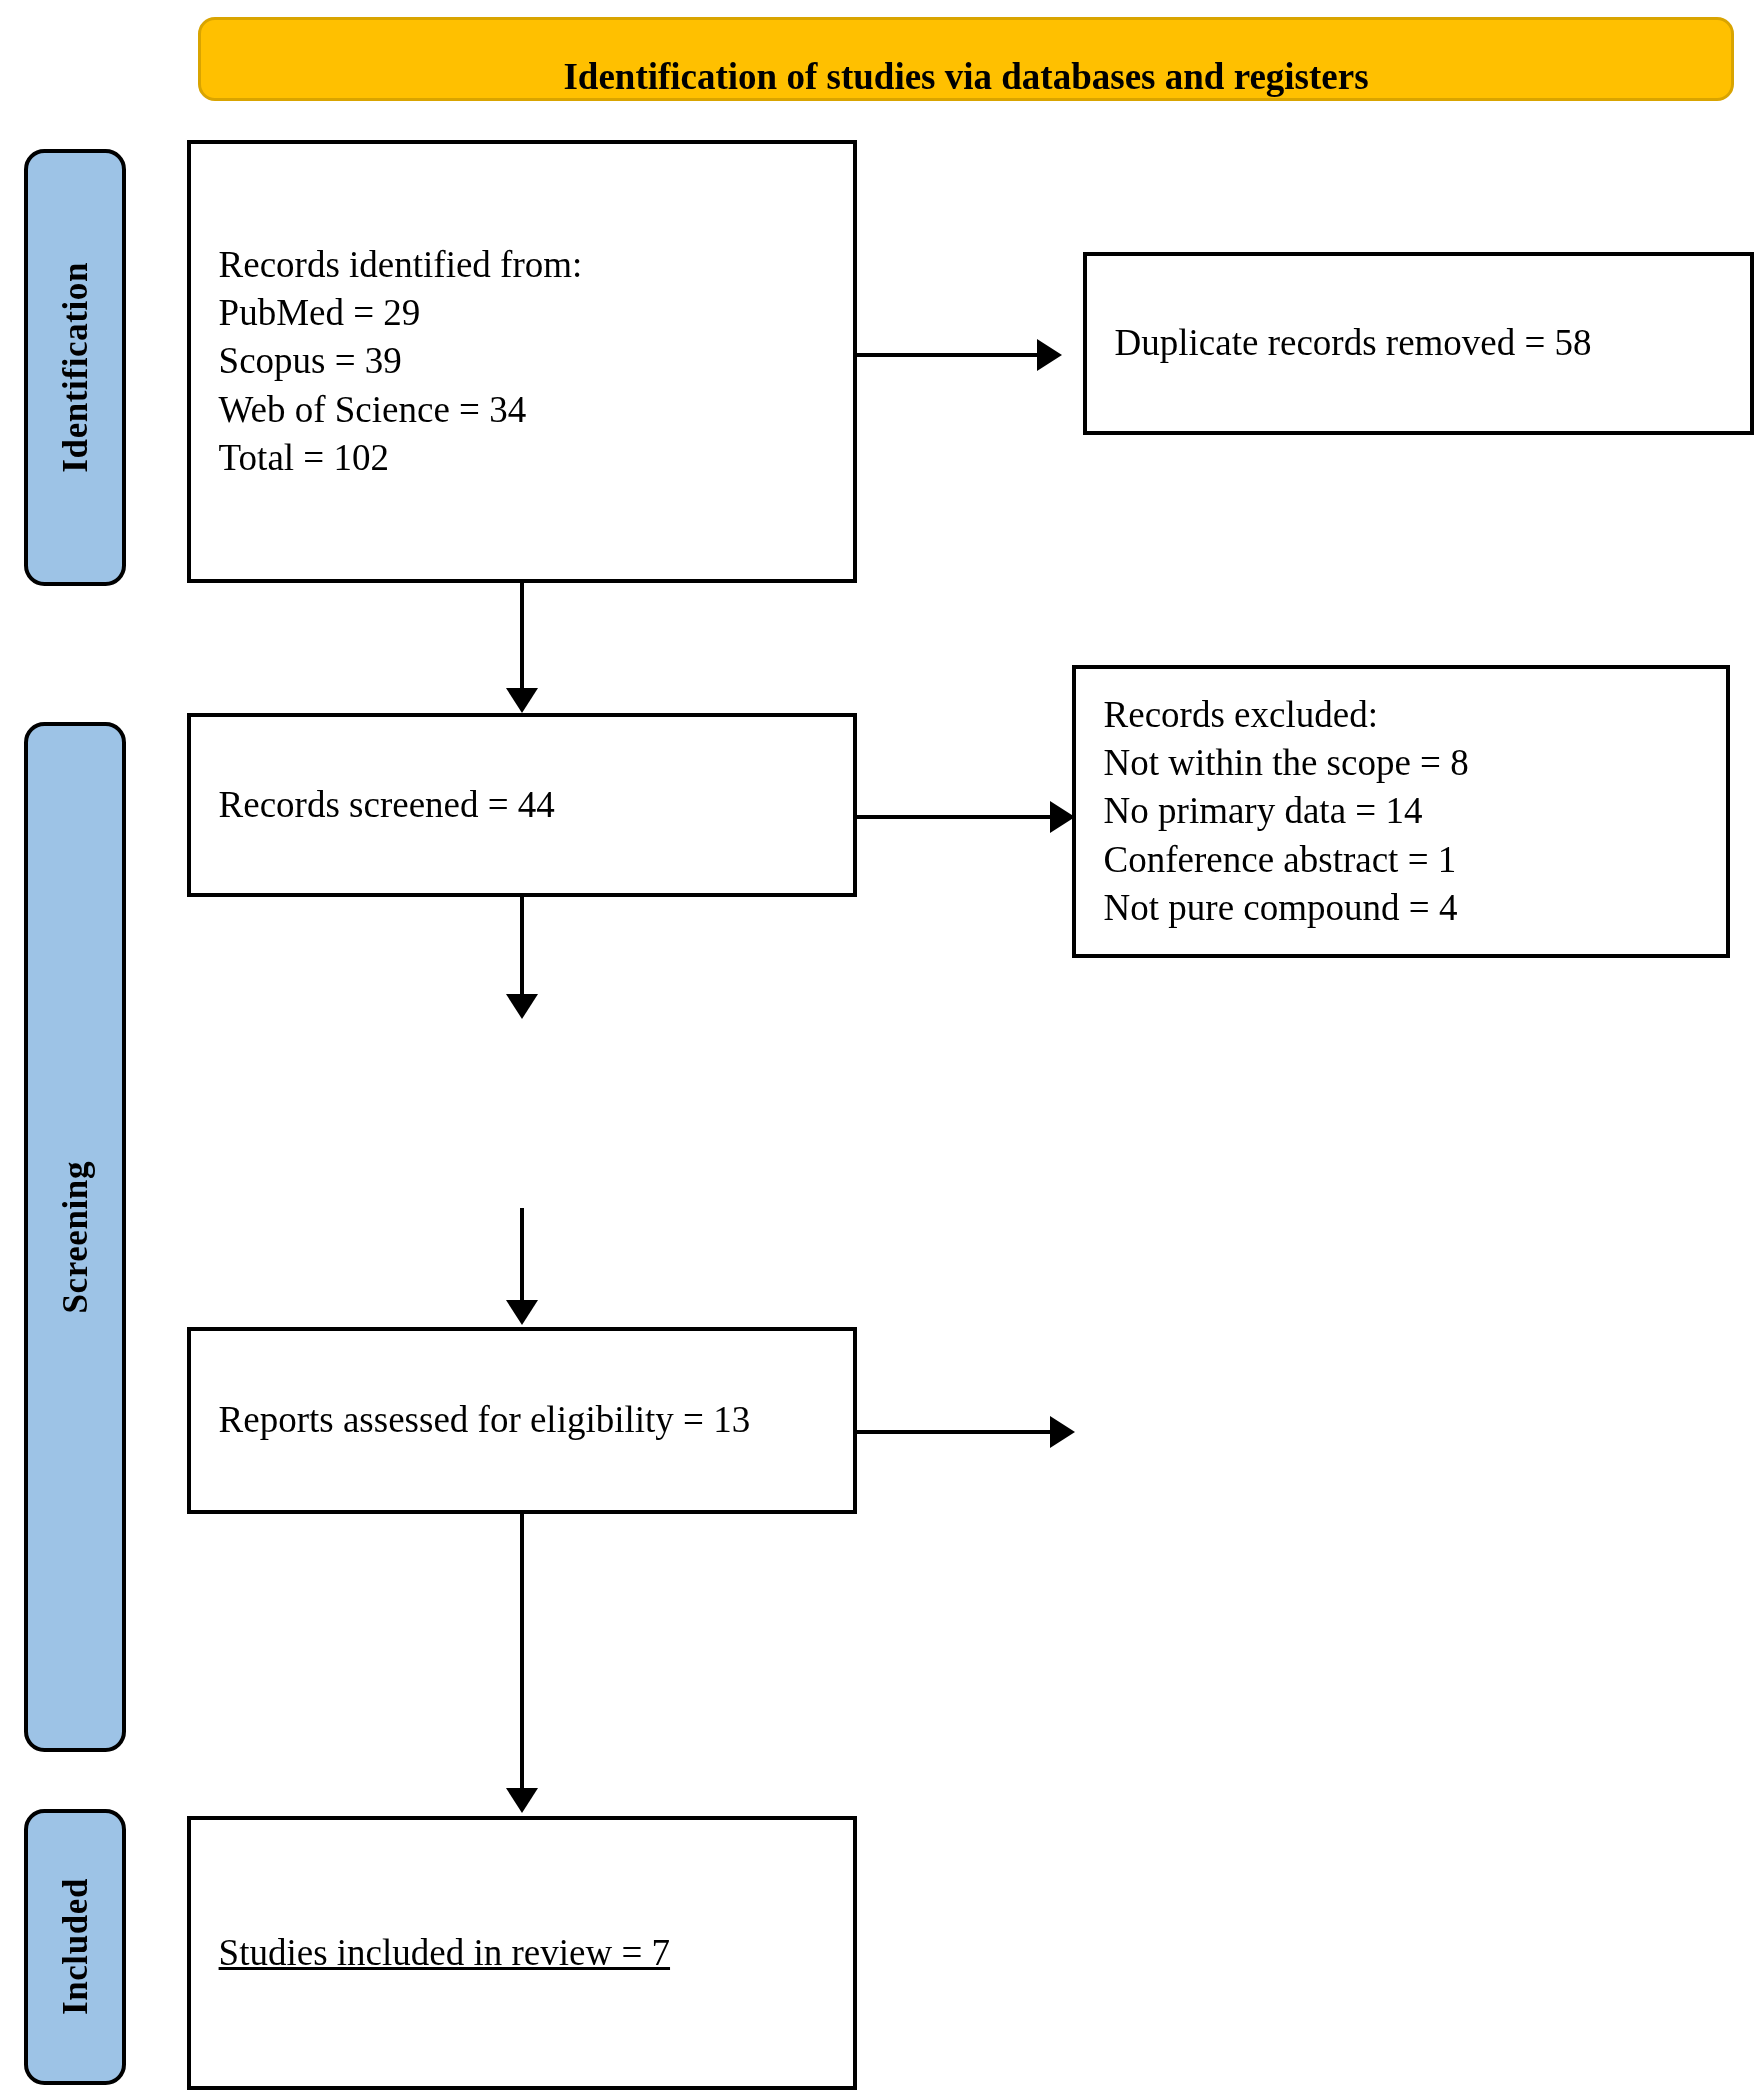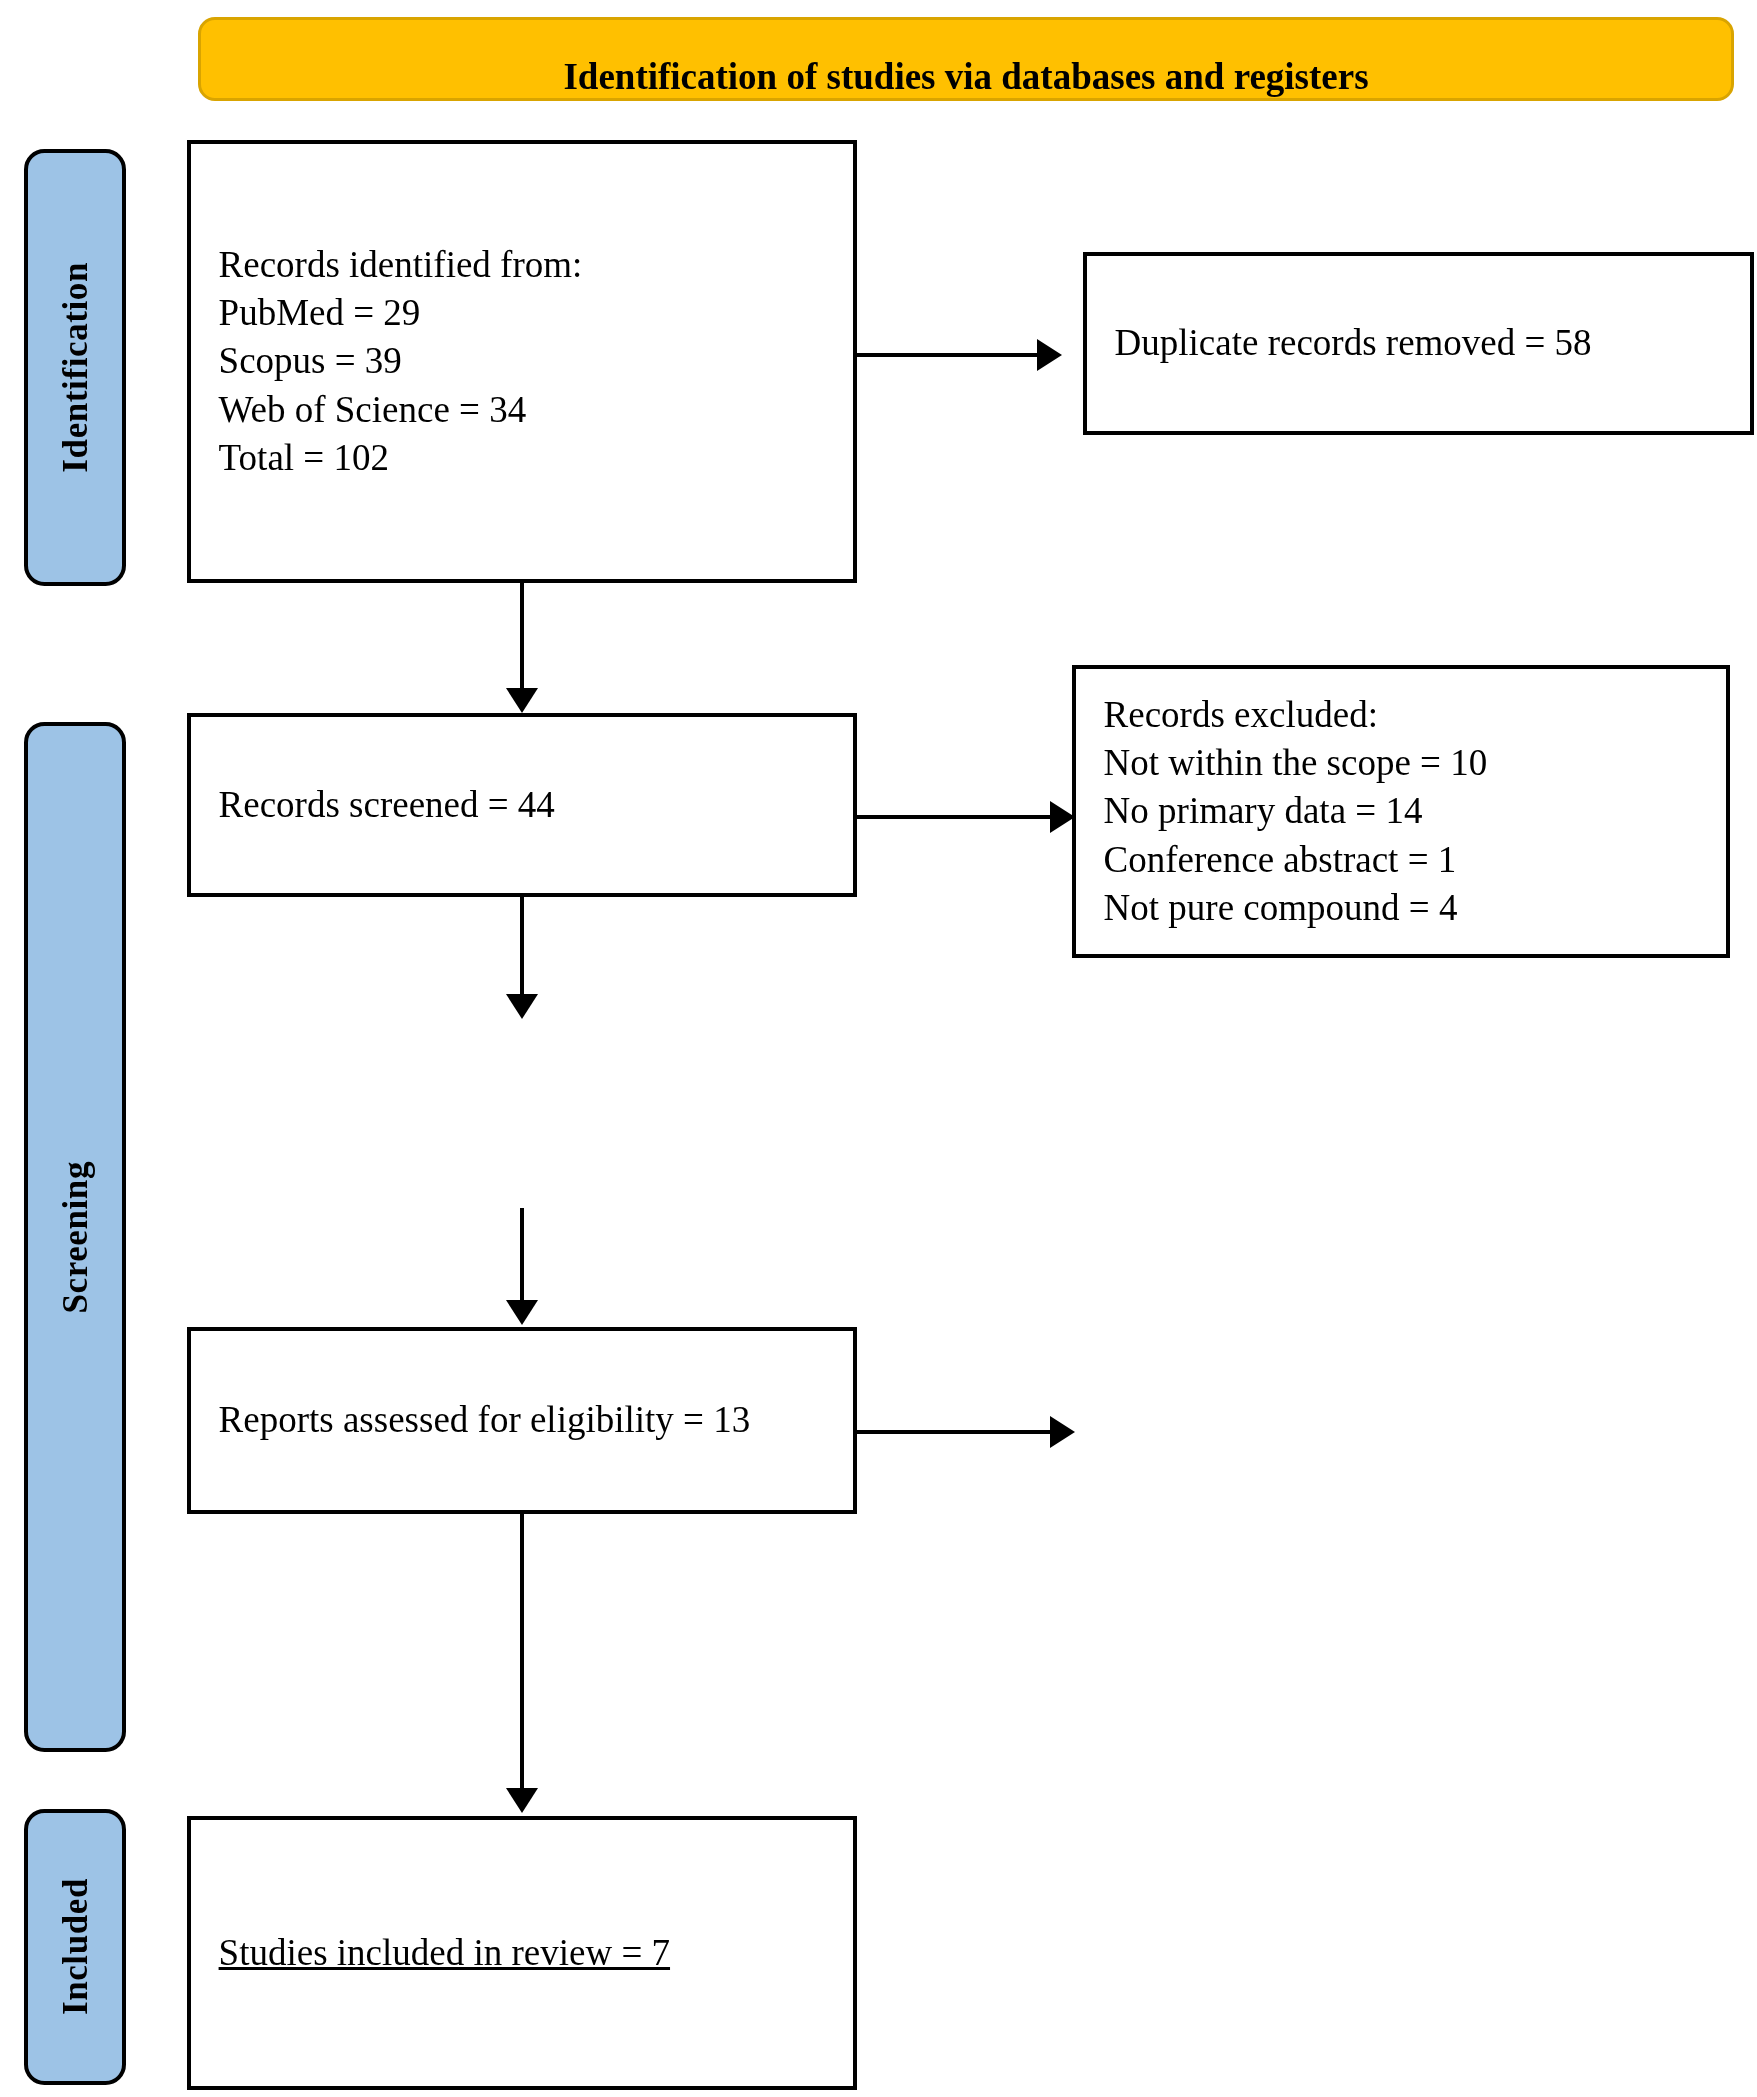--- a/index.html
+++ b/index.html
@@ -152,21 +152,21 @@
 
   <div class="flow-box" style="left:187px; top:713px; width:670px; height:184px;">
     <div class="lines">
       <div class="flow-line">Records screened = 44</div>
     </div>
   </div>
 
   <div class="flow-box" style="left:1072px; top:665px; width:658px; height:293px;">
     <div class="lines">
       <div class="flow-line">Records excluded:</div>
-      <div class="flow-line">Not within  the scope = 10</div>
+      <div class="flow-line">Not within  the scope = 8</div>
       <div class="flow-line">No primary  data = 14</div>
       <div class="flow-line">Conference abstract = 1</div>
       <div class="flow-line">Not pure compound = 4</div>
     </div>
   </div>
 
   <div class="h-line" style="left:857px; top:815px; width:193px;"></div>
   <div class="arrow-right" style="left:1050px; top:801px;"></div>
 
   <div class="v-line" style="left:520px; top:897px; width:4.2px; height:99px;"></div>

